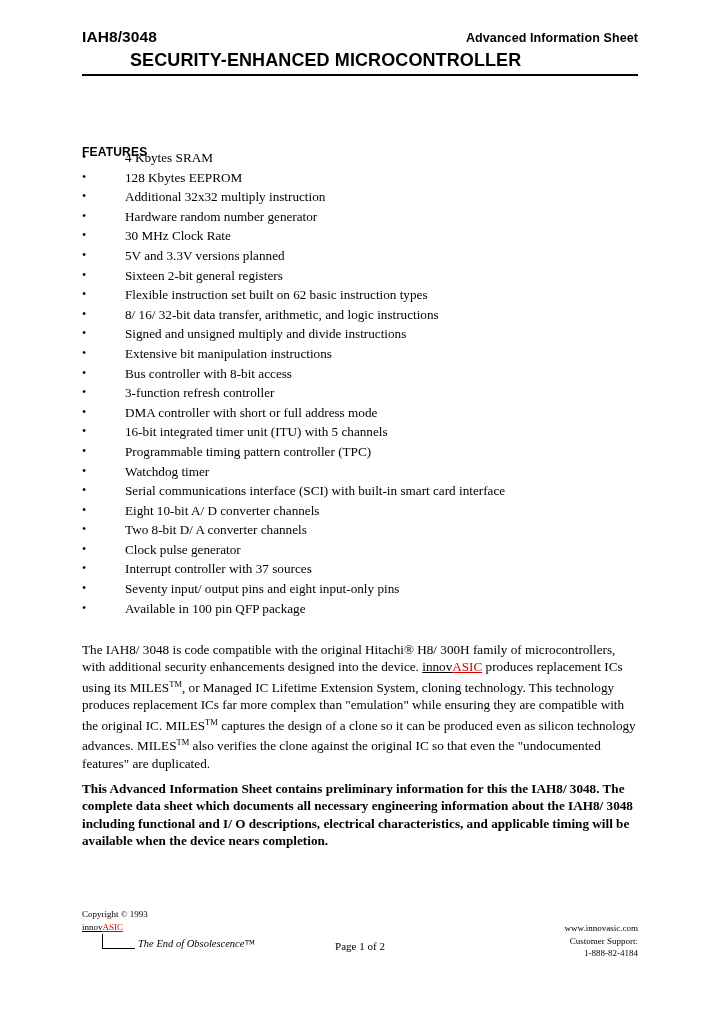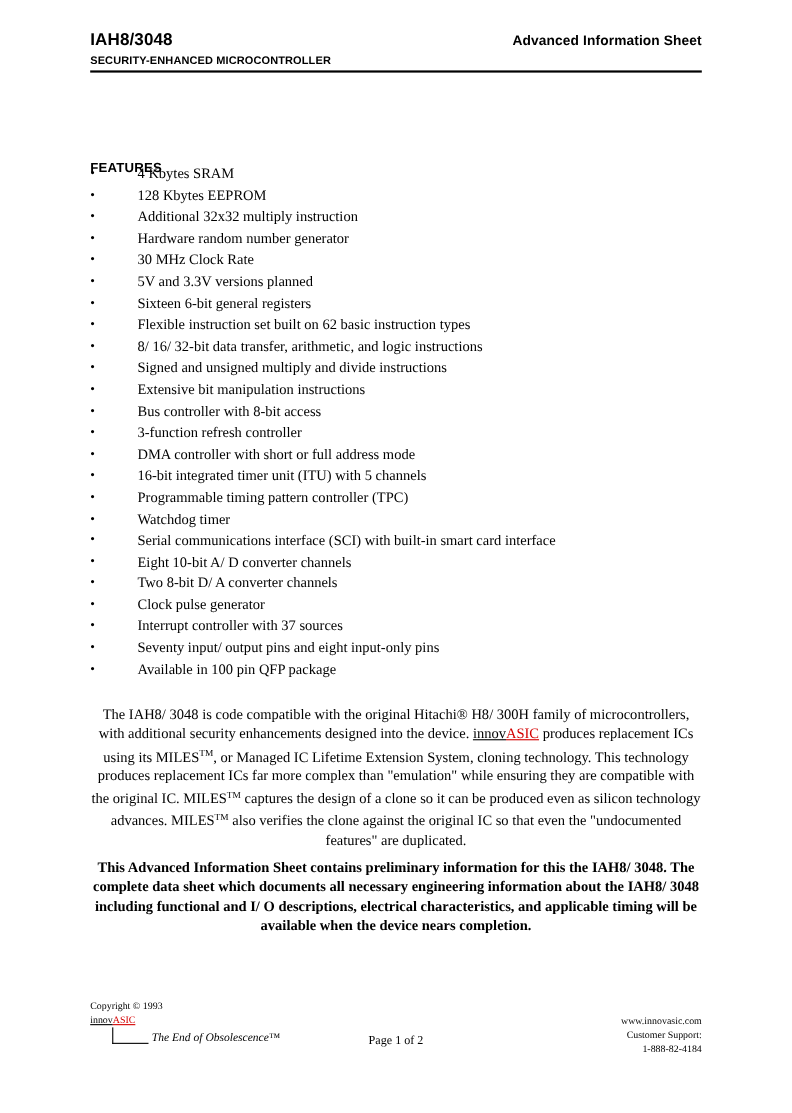--- a/index.html
+++ b/index.html
@@ -40,23 +40,24 @@
     font-size: 15.5px;
     letter-spacing: 0.1px;
   }
   .header-title-right {
     font-size: 12.5px;
     letter-spacing: 0.1px;
   }
   .header-subtitle {
     font-family: "Liberation Sans", sans-serif;
     font-weight: bold;
-    font-size: 10px;
+    font-size: 18px;
     margin-top: 4px;
     letter-spacing: 0.1px;
+    margin-left: 48px;
   }
   .header-rule {
     border-bottom: 2px solid #000;
     margin-top: 3px;
     width: 100%;
   }
 
   
   .features-heading {
     position: absolute;
@@ -90,21 +91,21 @@
     flex: 1 1 auto;
   }
 
   
   .para {
     position: absolute;
     left: 82px;
     width: 556px;
     font-size: 13.2px;
     line-height: 17.3px;
-    text-align: center;
+    text-align: left;
   }
   #para-1 { top: 641px; }
   #para-2 { top: 780px; font-weight: bold; }
 
   .innov-red { color: #d40000; }
   .sup { font-size: 8.5px; vertical-align: super; }
 
   
   .footer {
     position: absolute;
@@ -200,21 +201,21 @@
     <div class="feature-item">
       <span class="feature-bullet">•</span>
       <span class="feature-text">30 MHz Clock Rate</span>
     </div>
     <div class="feature-item">
       <span class="feature-bullet">•</span>
       <span class="feature-text">5V and 3.3V versions planned</span>
     </div>
     <div class="feature-item">
       <span class="feature-bullet">•</span>
-      <span class="feature-text">Sixteen 6-bit general registers</span>
+      <span class="feature-text">Sixteen 2-bit general registers</span>
     </div>
     <div class="feature-item">
       <span class="feature-bullet">•</span>
       <span class="feature-text">Flexible instruction set built on 62 basic instruction types</span>
     </div>
     <div class="feature-item">
       <span class="feature-bullet">•</span>
       <span class="feature-text">8/ 16/ 32-bit data transfer, arithmetic, and logic instructions</span>
     </div>
     <div class="feature-item">

